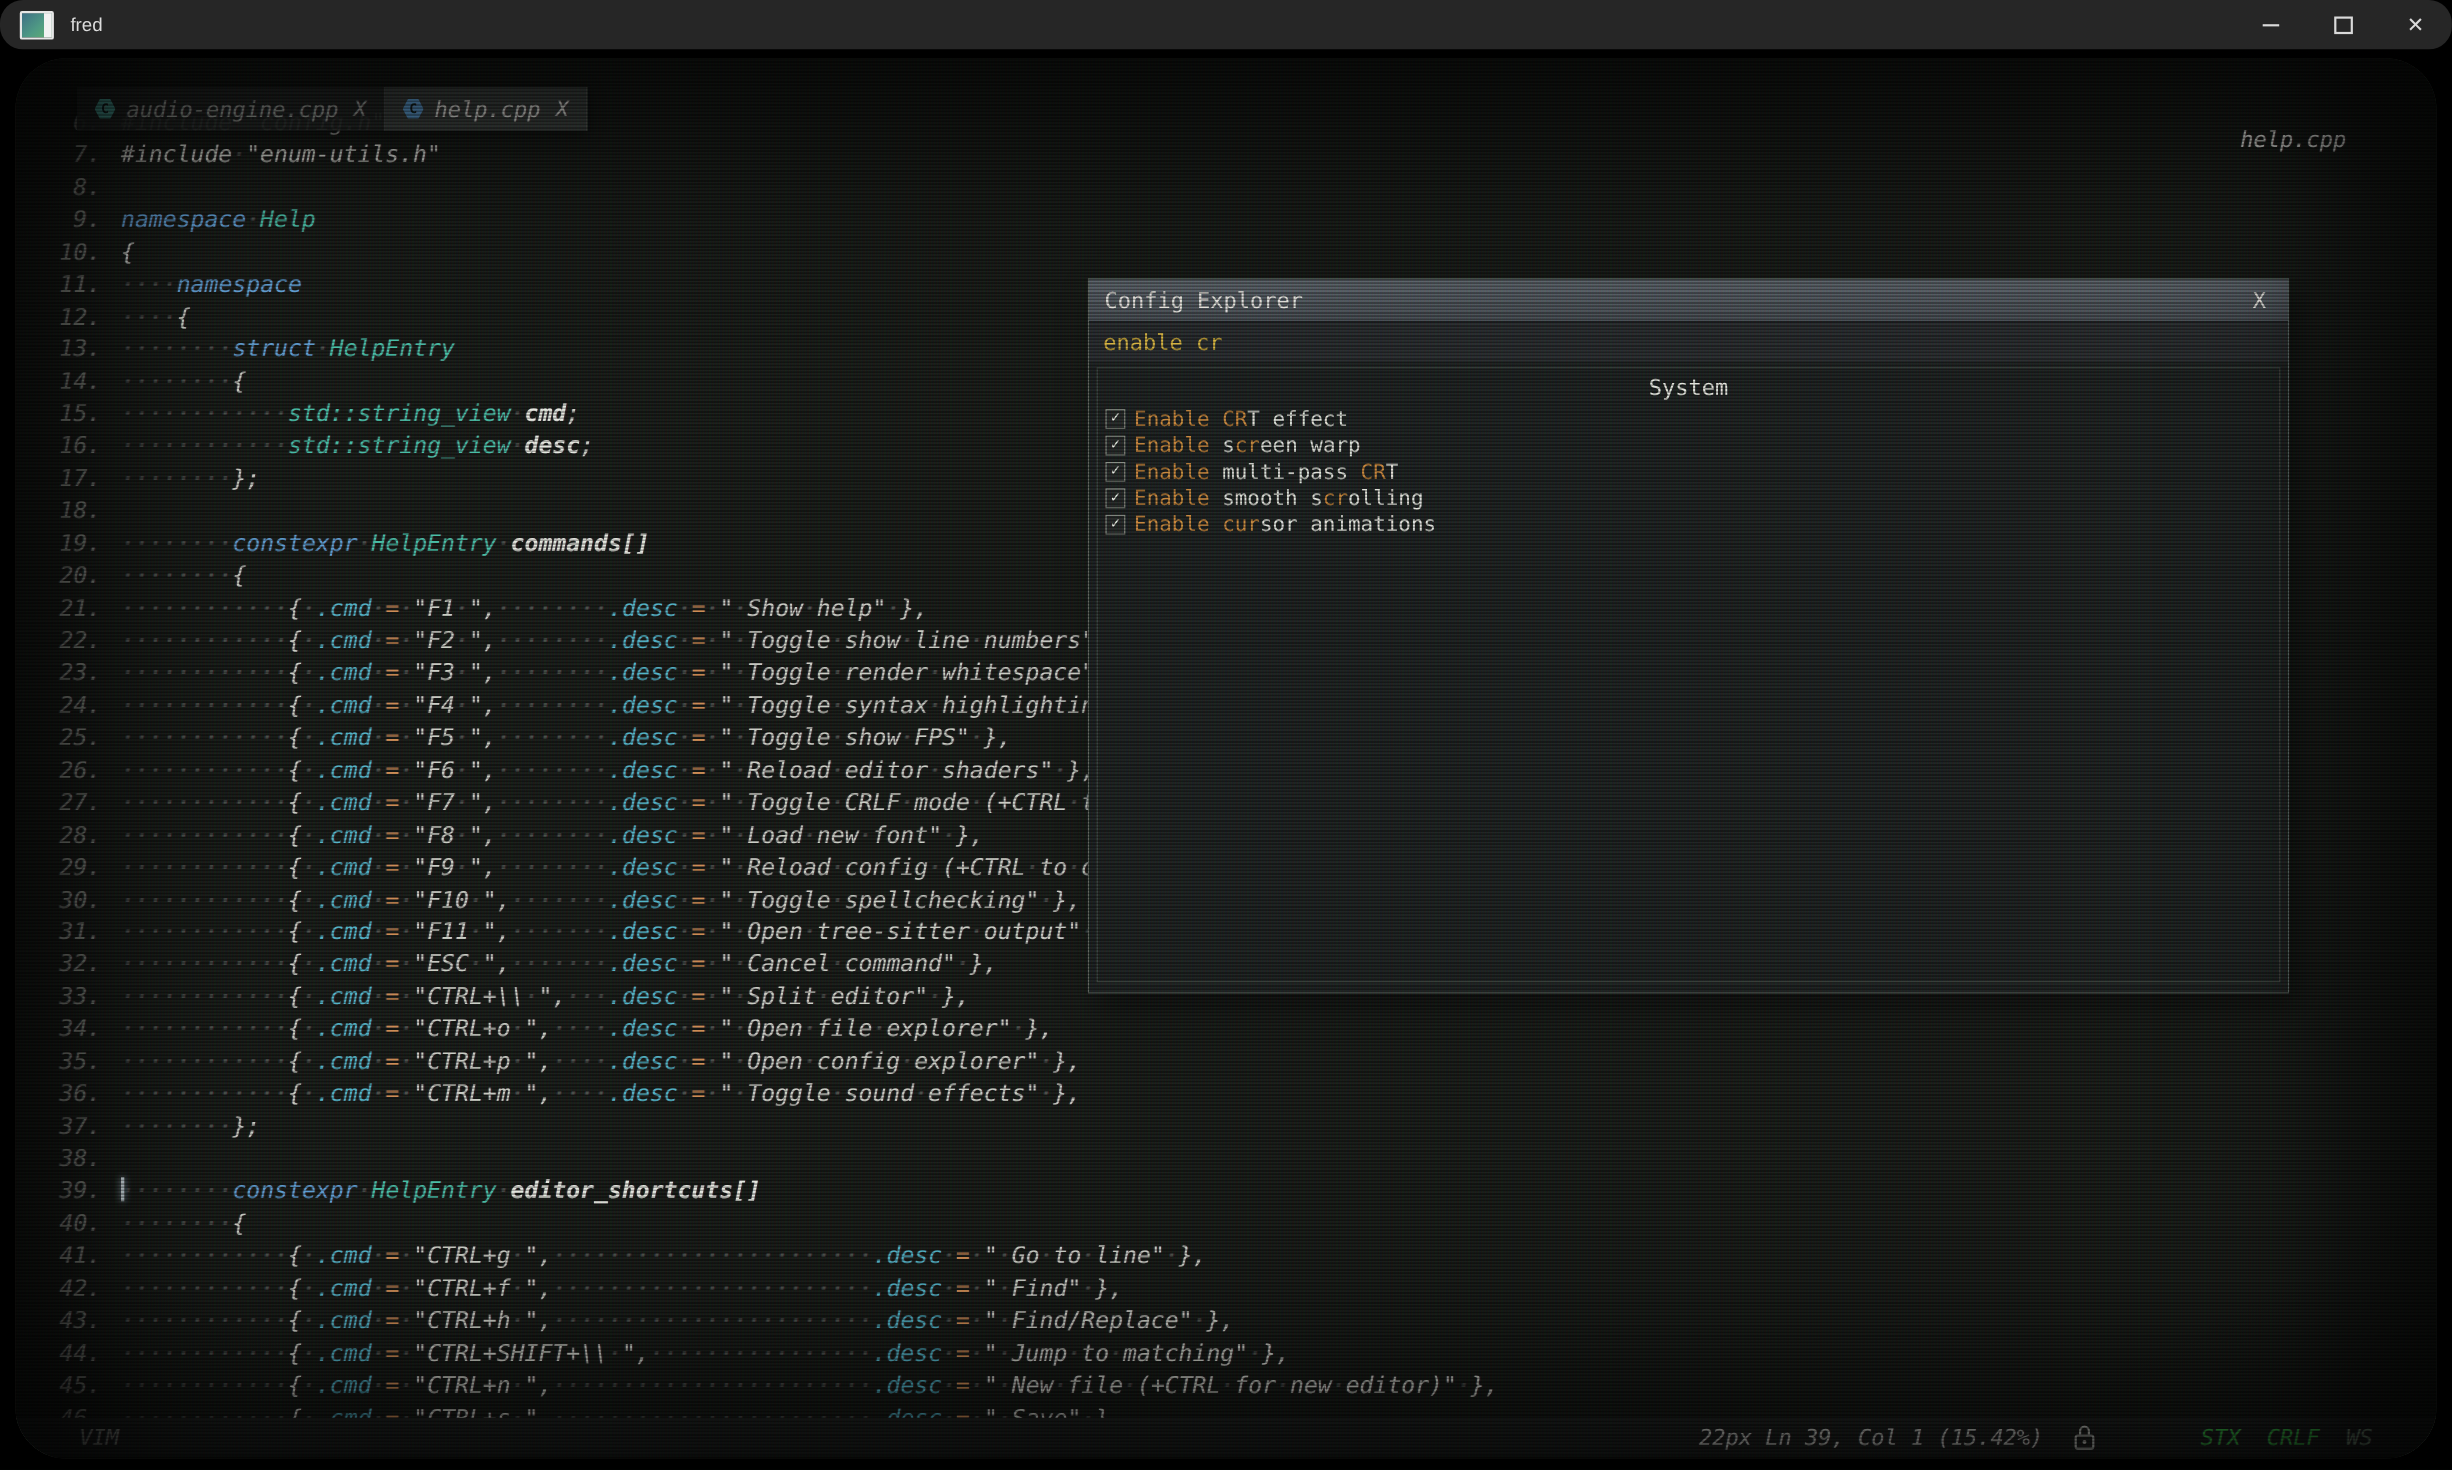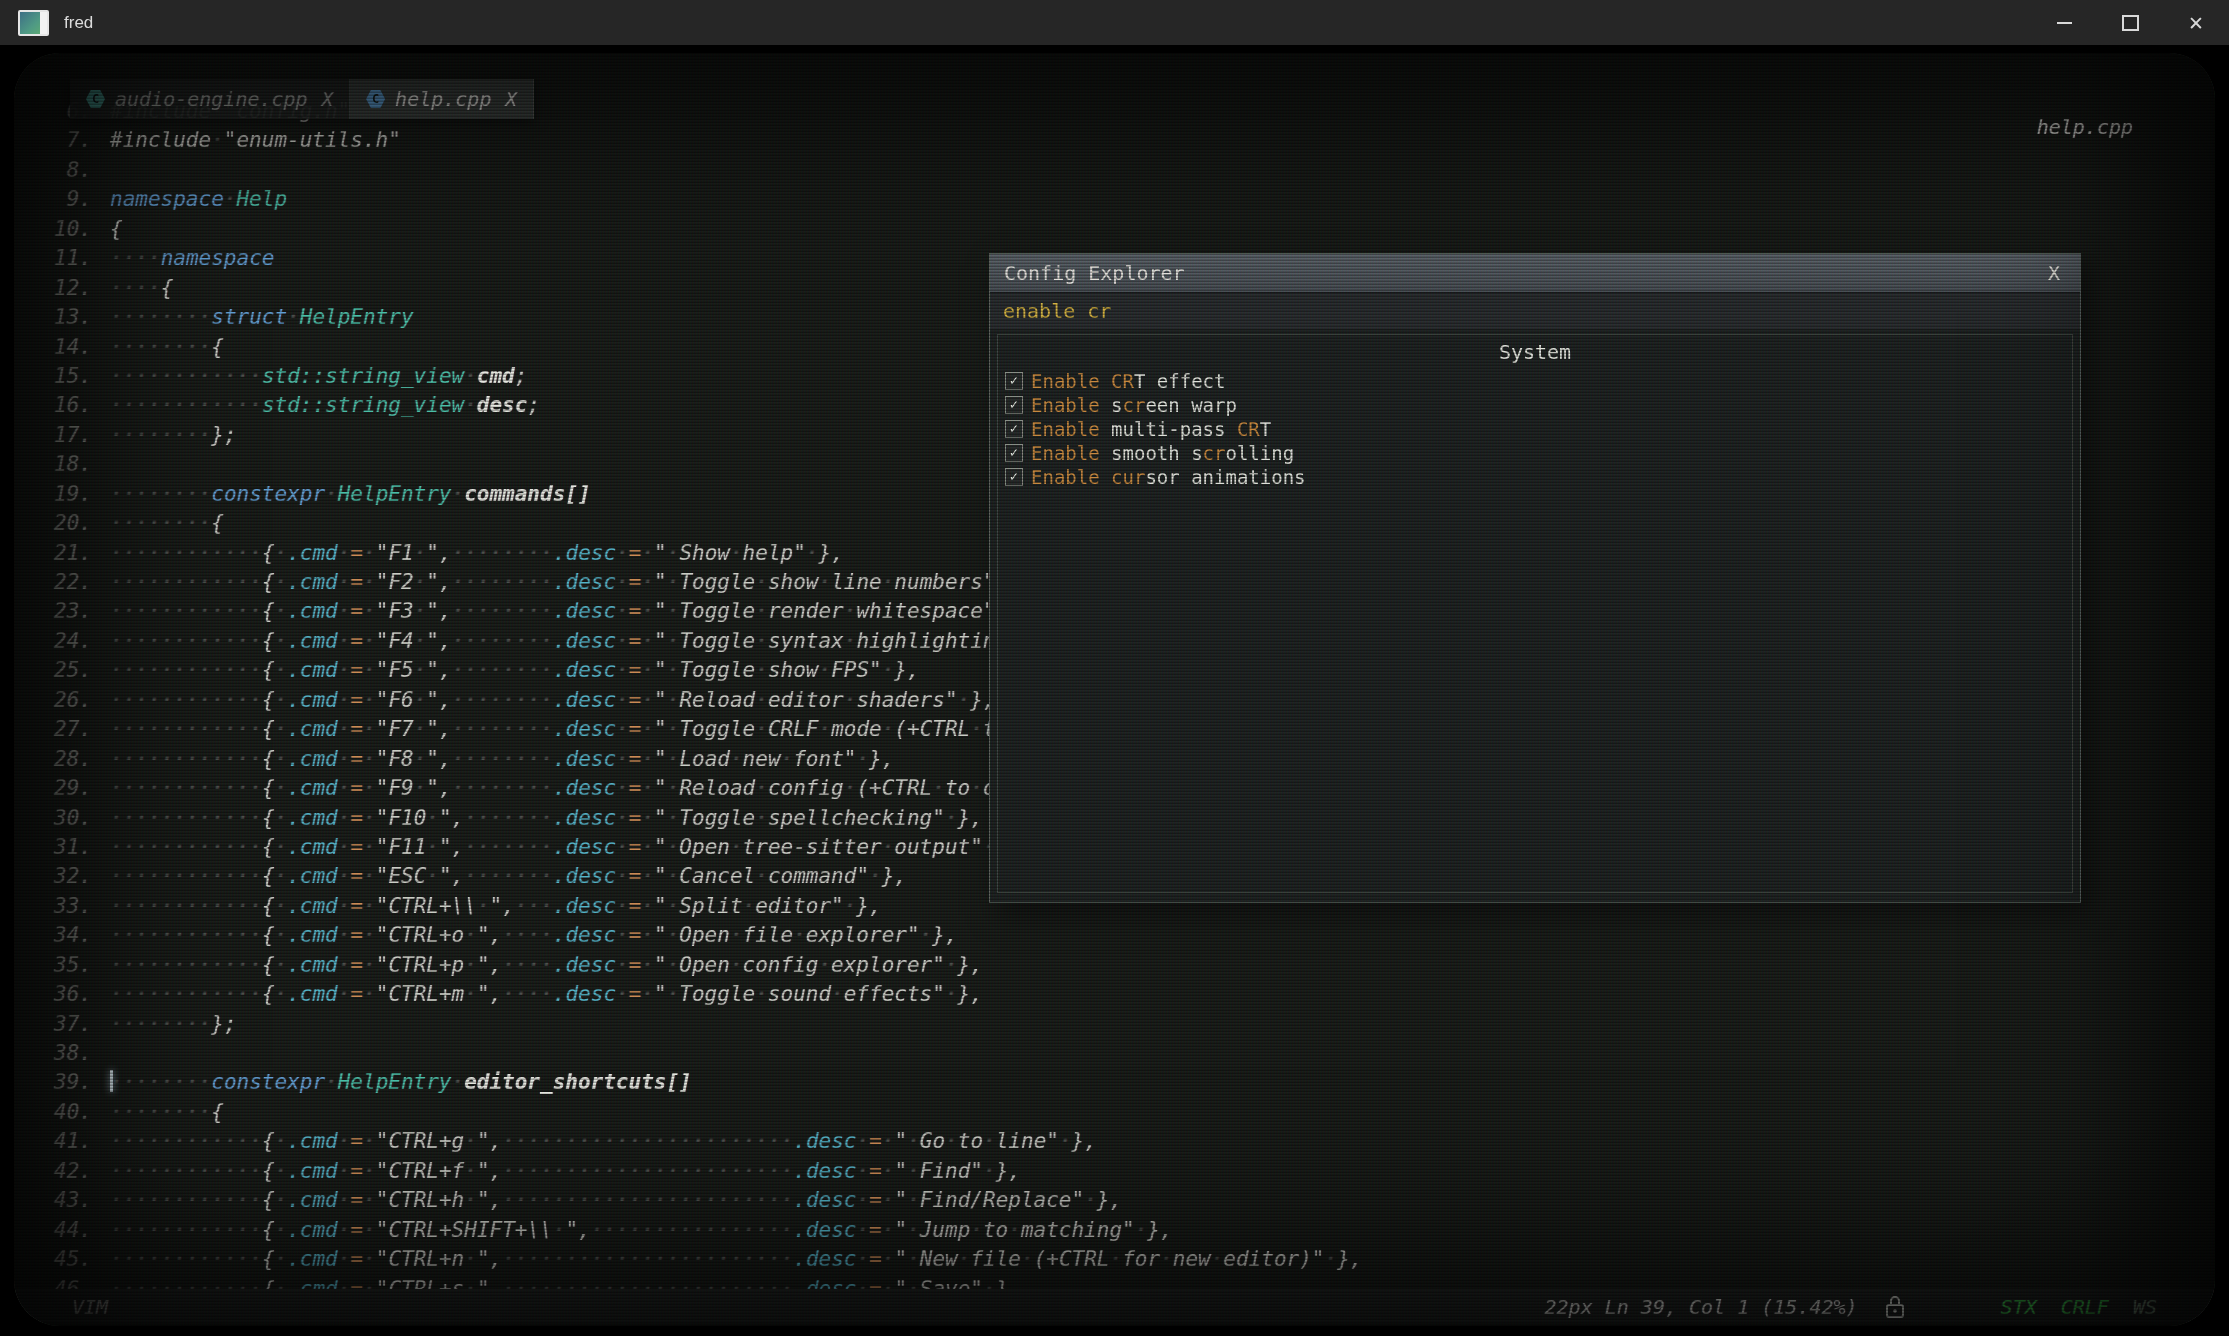--- a/index.html
+++ b/index.html
@@ -2,21 +2,21 @@
 <html><head>
 <meta charset="utf-8">
 <style>
   html,body{margin:0;padding:0;background:#000;}
   body{width:2229px;height:1336px;position:relative;overflow:hidden;
        font-family:"DejaVu Sans Mono",monospace;}
 
   
   .titlebar{position:absolute;left:0;top:0;right:0;height:45px;background:#262626;
             display:flex;align-items:center;padding:0 0 0 18px;box-sizing:border-box;
-            font-family:"Liberation Sans",sans-serif;}
+            font-family:"Liberation Sans",sans-serif;border-radius:21px;}
   .win-icon{width:27px;height:22px;border:2px solid #e6e6e6;border-radius:2px;
             background:linear-gradient(135deg,#3d6f86 0%,#4f9a84 55%,#62b06e 100%);
             position:relative;}
   .win-icon::after{content:"";position:absolute;right:0;top:0;bottom:0;width:7px;background:#f2f2f2;}
   .win-title{color:#dcdcdc;font-size:17px;margin-left:15px;}
   .win-controls{margin-left:auto;display:flex;height:45px;}
   .ctl{width:66px;height:45px;display:flex;align-items:center;justify-content:center;}
   .glyph-min{width:15px;height:2px;background:#d9d9d9;}
   .glyph-max{width:13px;height:12px;border:2px solid #d9d9d9;}
   .glyph-close{color:#d9d9d9;font-size:19px;font-family:"DejaVu Sans",sans-serif;}

